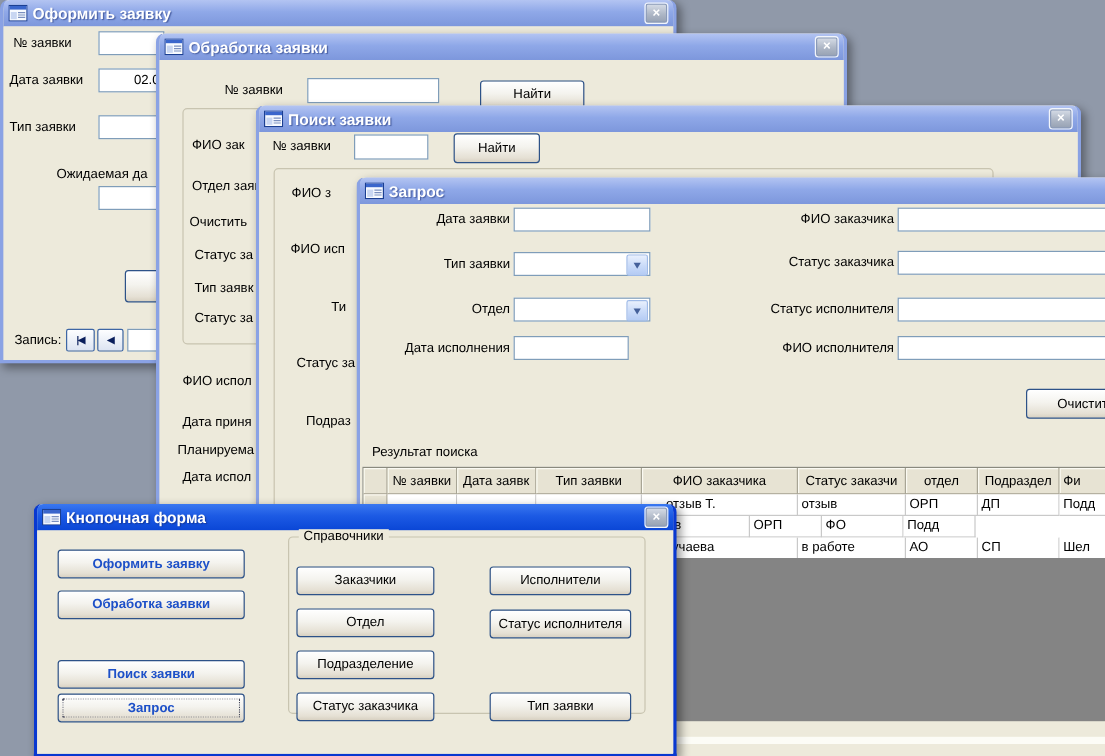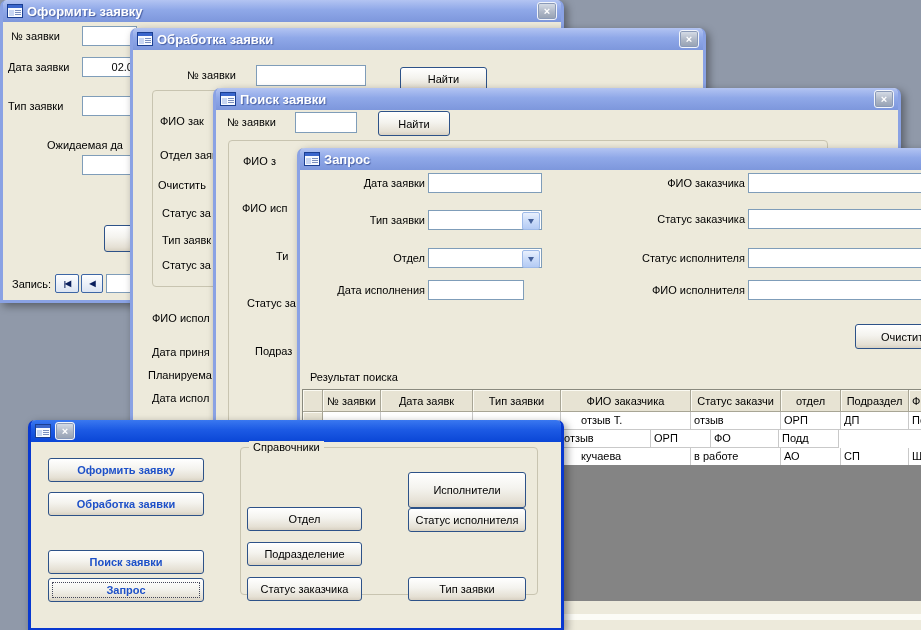--- a/index.html
+++ b/index.html
@@ -44,21 +44,21 @@
   .recbox{position:absolute;box-sizing:border-box;background:#fff;border:1px solid #7F9DB9}
   .tbl{position:absolute;background:#fff;border:1px solid #8A8A7E}
   .thead,.tr{display:flex}
   .th{box-sizing:border-box;height:22px;background:#E7E3D3;border-right:1px solid #A8A595;border-bottom:1px solid #A8A595;
       box-shadow:inset 1px 1px 0 #FBFAF2;display:flex;align-items:center;justify-content:center;
       white-space:nowrap;overflow:hidden;flex:0 0 auto}
   .td{box-sizing:border-box;height:18px;background:#fff;border-right:1px solid #C9C9C9;border-bottom:1px solid #C9C9C9;
       line-height:16px;padding:0 3px;white-space:nowrap;overflow:hidden;flex:0 0 auto}
   .td.sel{background:#E7E3D3;border-right:1px solid #A8A595;border-bottom:1px solid #A8A595;
           box-shadow:inset 1px 1px 0 #FBFAF2}
-  .c0{width:20px}.c1{width:58px}.c2{width:92px}.c3{width:88px}.c4{width:130px}
+  .c0{width:20px}.c1{width:58px}.c2{width:66px}.c3{width:88px}.c4{width:130px}
   .c5{width:90px}.c6{width:60px}.c7{width:68px}.c8{width:60px}
   .td.c4{padding-left:20px}
   .th.c8{justify-content:flex-start;padding-left:3px}
   .graybox{position:absolute;background:#848484}
   .whitestrip{position:absolute;background:#FCFCF6}
 </style>
 </head>
 <body>
 
 <div class="window" style="left:0;top:0;width:558px;height:300px;z-index:1">
@@ -255,33 +255,35 @@
     <span class="wicon">
       <svg width="16" height="14" viewBox="0 0 16 14">
           <rect x="0.5" y="0.5" width="15" height="13" fill="#F7FAFF" stroke="#1B3F92"></rect>
           <rect x="1" y="1" width="14" height="3" fill="#3A66CC"></rect>
           <rect x="2" y="6" width="5" height="6" fill="#C8D6F2"></rect>
           <line x1="8" y1="6.5" x2="14" y2="6.5" stroke="#7A8FBF"></line>
           <line x1="8" y1="8.5" x2="14" y2="8.5" stroke="#7A8FBF"></line>
           <line x1="8" y1="10.5" x2="14" y2="10.5" stroke="#7A8FBF"></line>
         </svg>
     </span>
+    <span class="wtitle">Кнопочная форма</span>
     <span class="closebtn">×</span>
   </div>
   <div class="wbody">
     <span class="btn navmain" style="left:17px;top:16px;width:156px;height:24px">Оформить заявку</span>
     <span class="btn navmain" style="left:17px;top:50px;width:156px;height:24px">Обработка заявки</span>
     <span class="btn navmain" style="left:17px;top:108px;width:156px;height:24px">Поиск заявки</span>
     <span class="btn navmain" style="left:17px;top:136px;width:156px;height:24px">
       <span class="focusrect"></span>
       <span>Запрос</span>
     </span>
     <div class="grp" style="left:209px;top:5px;width:298px;height:148px">
       <span class="grplabel">Справочники</span>
     </div>
+    <span class="btn" style="left:216px;top:30px;width:115px;height:24px">Заказчики</span>
     <span class="btn" style="left:216px;top:65px;width:115px;height:24px">Отдел</span>
     <span class="btn" style="left:216px;top:100px;width:115px;height:24px">Подразделение</span>
     <span class="btn" style="left:216px;top:135px;width:115px;height:24px">Статус заказчика</span>
-    <span class="btn" style="left:377px;top:30px;width:118px;height:36px">Исполнители</span>
+    <span class="btn" style="left:377px;top:30px;width:118px;height:24px">Исполнители</span>
     <span class="btn" style="left:377px;top:66px;width:118px;height:24px">Статус исполнителя</span>
     <span class="btn" style="left:377px;top:135px;width:118px;height:24px">Тип заявки</span>
   </div>
 </div>
 
 </body></html>

